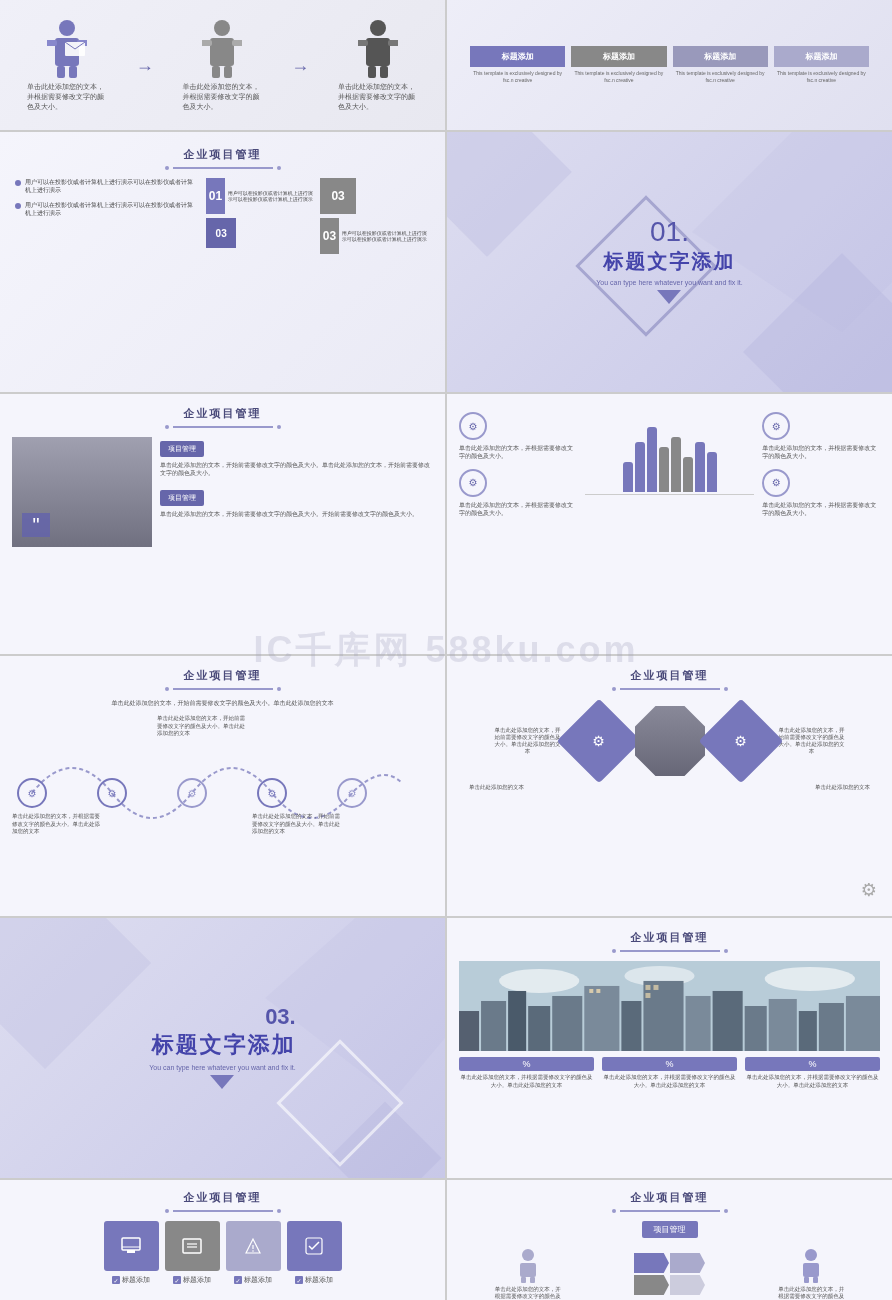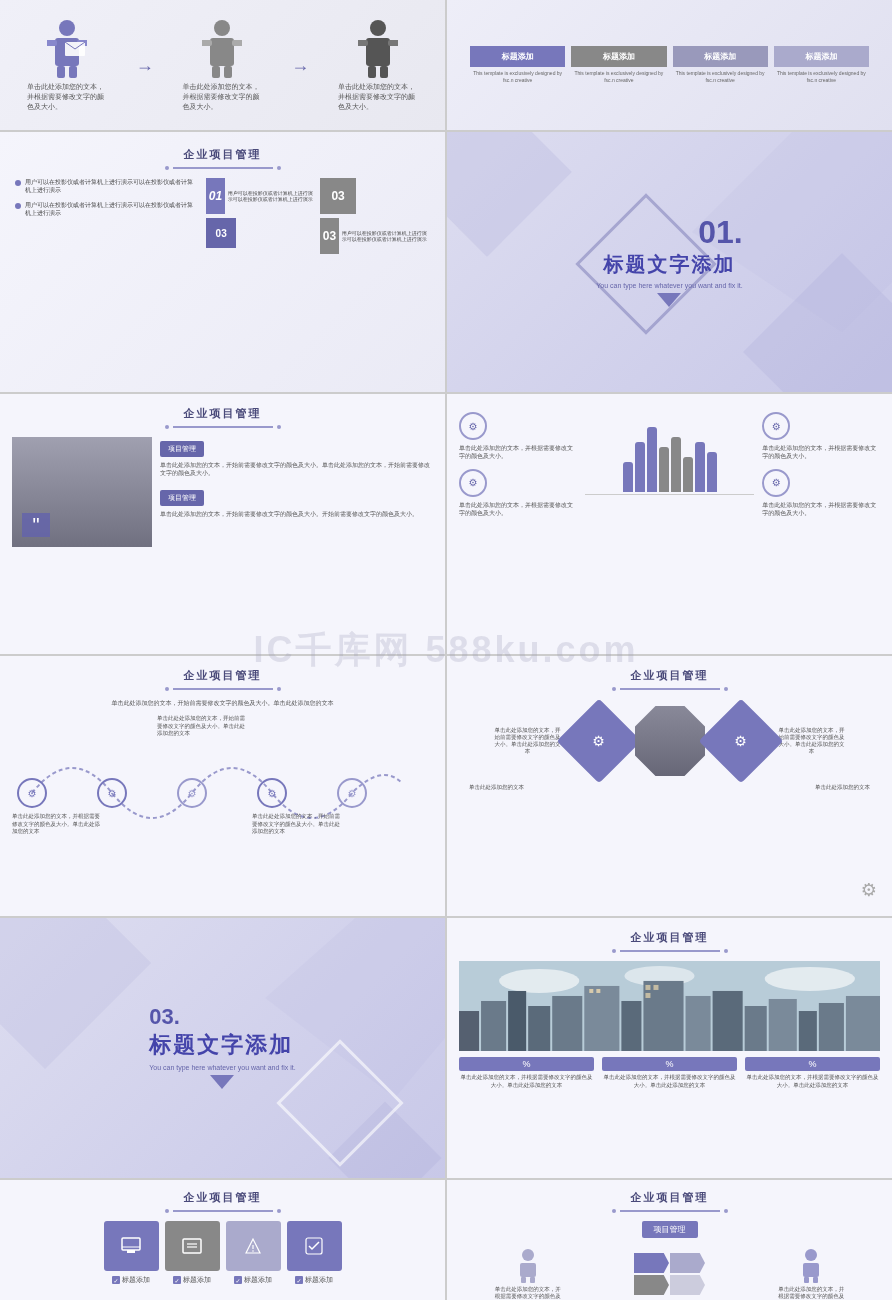--- a/index.html
+++ b/index.html
@@ -85,39 +85,38 @@
       display: inline-flex;
       align-items: center;
       justify-content: center;
       width: 36px;
       height: 36px;
       color: white;
       font-size: 12px;
       font-weight: bold;
     }
 
-    .box-blue { background: #7777bb; font-style: italic; }
+    .box-blue { background: #7777bb; }
     .box-gray { background: #888888; }
     .box-med { background: #6666aa; }
 
     
     .slide-r2-right {
       background: linear-gradient(135deg, #ddddf0 0%, #c8c8e8 100%);
       display: flex;
       flex-direction: column;
       align-items: center;
       justify-content: center;
       position: relative;
     }
 
     .large-number {
-      font-size: 32px;
+      font-size: 28px;
       color: #5555aa;
-      font-weight: bold;
-      text-align: right;
+      font-weight: normal;
     }
 
     .title-text-large {
       font-size: 20px;
       color: #4444aa;
       font-weight: bold;
       letter-spacing: 2px;
     }
 
     .subtitle-small {
@@ -582,21 +581,21 @@
     </div>
   </div>
 
   <div class="slide slide-r5-left">
 
     <div style="position:absolute;top:-30px;left:-30px;width:150px;height:150px;background:rgba(180,180,220,0.25);transform:rotate(45deg);"></div>
     <div style="position:absolute;bottom:-20px;right:20px;width:80px;height:80px;background:rgba(160,160,210,0.2);transform:rotate(45deg);"></div>
     <svg style="position:absolute;top:0;right:0;width:180px;height:180px;" viewBox="0 0 180 180">
       <polygon points="90,0 180,0 180,120 130,180 0,80" fill="rgba(180,180,220,0.15)"></polygon>
     </svg>
-    <div style="position:relative;z-index:2;text-align:left;">
+    <div style="position:relative;z-index:2;text-align:right;">
       <div style="font-size:22px;color:#5555aa;font-weight:bold;">03.</div>
       <div style="font-size:22px;color:#4444aa;font-weight:bold;letter-spacing:2px;">标题文字添加</div>
       <div style="font-size:7px;color:#6666aa;margin-top:4px;">You can type here whatever you want and fix it.</div>
       <div class="triangle-down"></div>
     </div>
 
     <div style="position:absolute;width:90px;height:90px;border:3px solid rgba(255,255,255,0.6);transform:rotate(45deg);bottom:30px;right:60px;"></div>
   </div>
 
   <div class="slide slide-r5-right">

